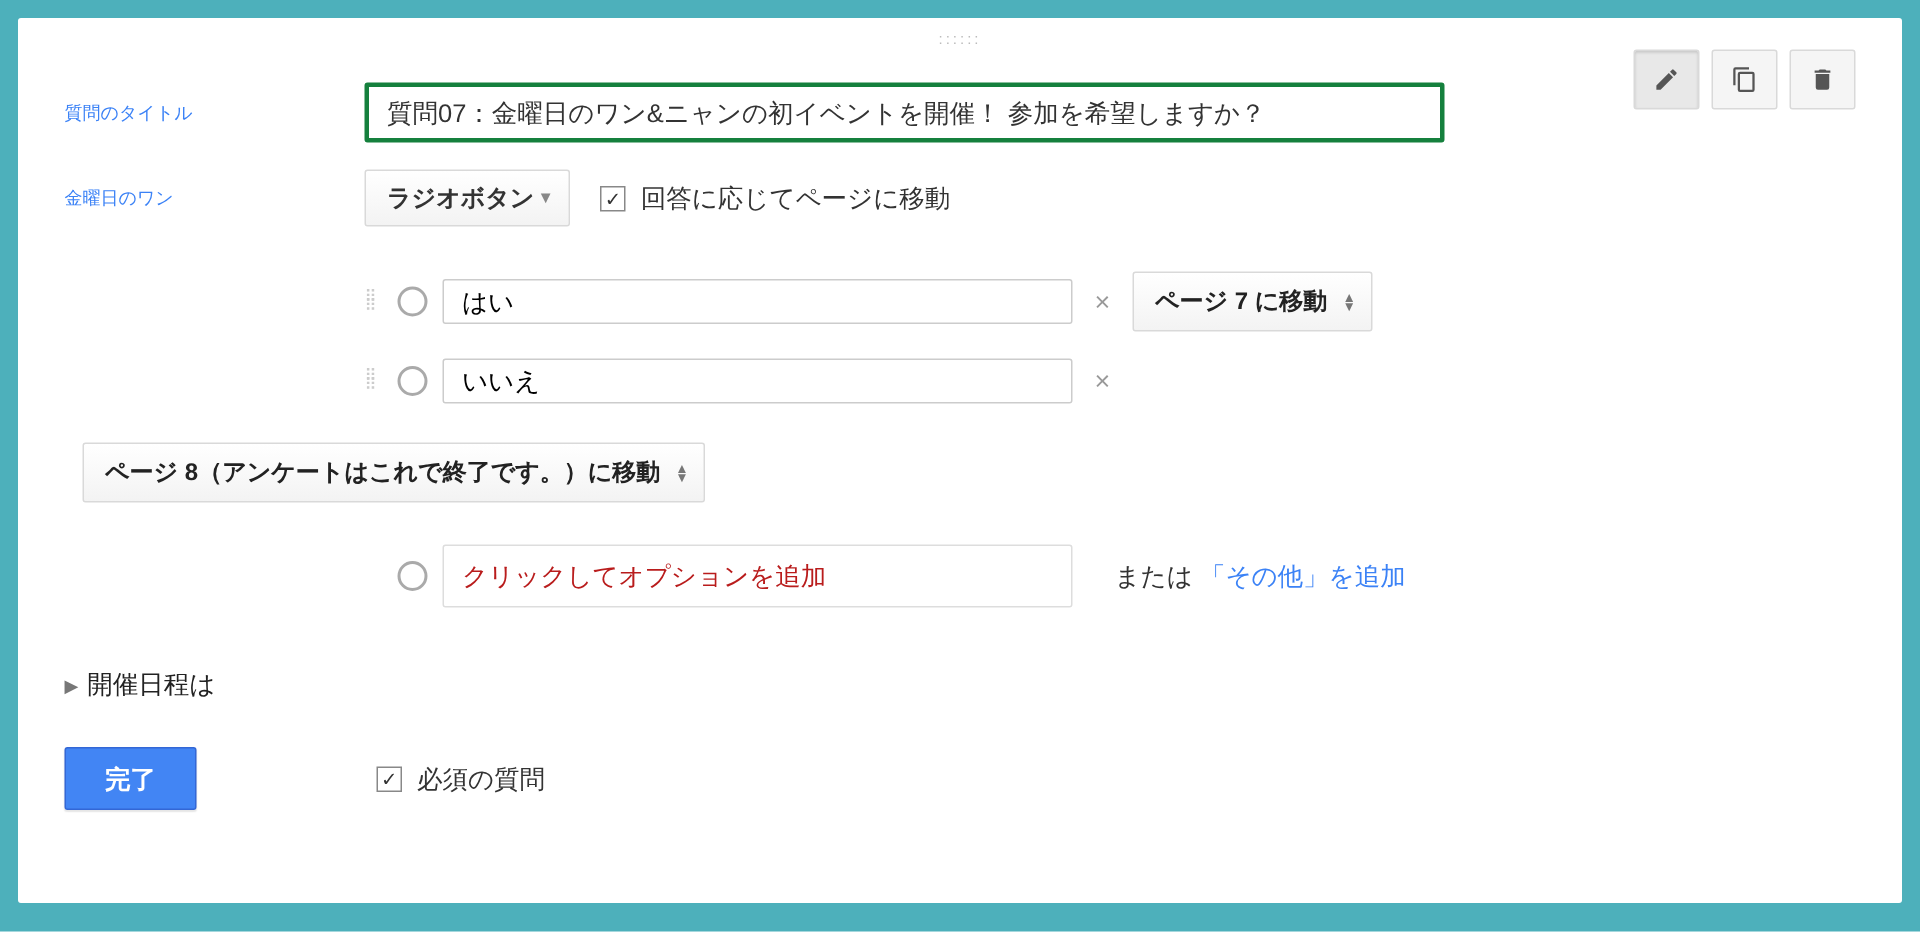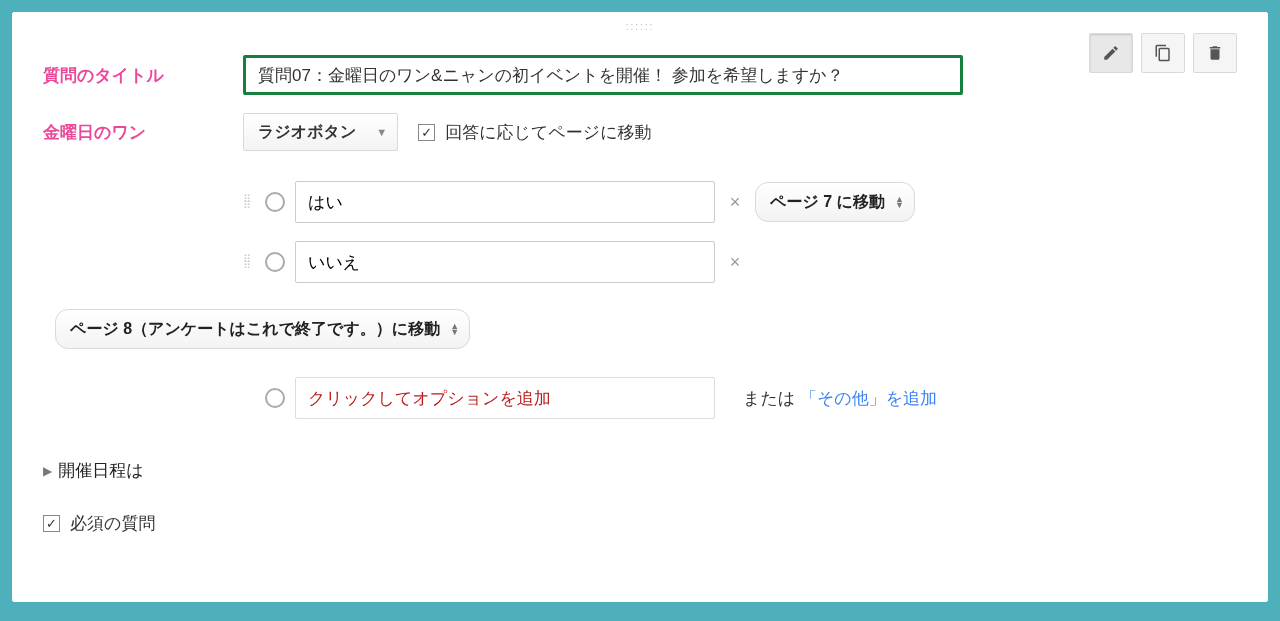--- a/index.html
+++ b/index.html
@@ -62,42 +62,41 @@
     .form-area {
       padding-top: 32px;
     }
     .form-row {
       display: flex;
       align-items: center;
       margin-bottom: 18px;
     }
     .form-label {
       width: 200px;
-      font-size: 17px;
-      color: #ec4899;
-      font-weight: bold;
+      font-size: 12px;
+      color: #3b82f6;
     }
     .text-input {
       flex: 0 0 720px;
       height: 40px;
       border: 3px solid #15803d;
       border-radius: 2px;
       padding: 0 12px;
       font-size: 17px;
       color: #333;
     }
     .select-btn {
       height: 38px;
       padding: 0 10px 0 14px;
       border: 1px solid #d9d9d9;
       background: linear-gradient(#fff, #f3f3f3);
       border-radius: 2px;
       display: inline-flex;
       align-items: center;
-      gap: 20px;
+      gap: 2px;
       font-size: 16px;
       font-weight: bold;
       color: #333;
       cursor: pointer;
     }
     .select-btn .caret {
       color: #888;
       font-size: 11px;
     }
     .sort-caret {
@@ -148,39 +147,39 @@
     }
     .radio-circ {
       width: 20px;
       height: 20px;
       border: 2px solid #aaa;
       border-radius: 50%;
       flex-shrink: 0;
     }
     .option-input {
       width: 420px;
-      height: 42px;
+      height: 30px;
       border: 1px solid #ccc;
       border-radius: 2px;
       padding: 0 12px;
       font-size: 17px;
     }
     .remove-x {
       color: #999;
       font-size: 18px;
       cursor: pointer;
       width: 20px;
       text-align: center;
     }
     .goto-select {
       height: 40px;
       padding: 0 10px 0 14px;
       border: 1px solid #d9d9d9;
       background: linear-gradient(#fff, #f3f3f3);
-      border-radius: 13px;
+      border-radius: 2px;
       display: inline-flex;
       align-items: center;
       gap: 6px;
       font-size: 16px;
       font-weight: bold;
       cursor: pointer;
     }
     .goto-wide {
       margin-left: 12px;
       margin-top: 8px;
@@ -332,20 +331,21 @@
         </span>
       </div>
     </div>
 
     <div class="advanced-row">
       <span class="tri">▶</span>
       <span>開催日程は</span>
     </div>
 
     <div class="footer-row">
+      <button class="done-btn">完了</button>
       <label class="checkbox-wrap" style="margin-left:0">
         <span class="chk">✓</span>
         <span>必須の質問</span>
       </label>
     </div>
 
   </div>
 </div>
 
 </body></html>

